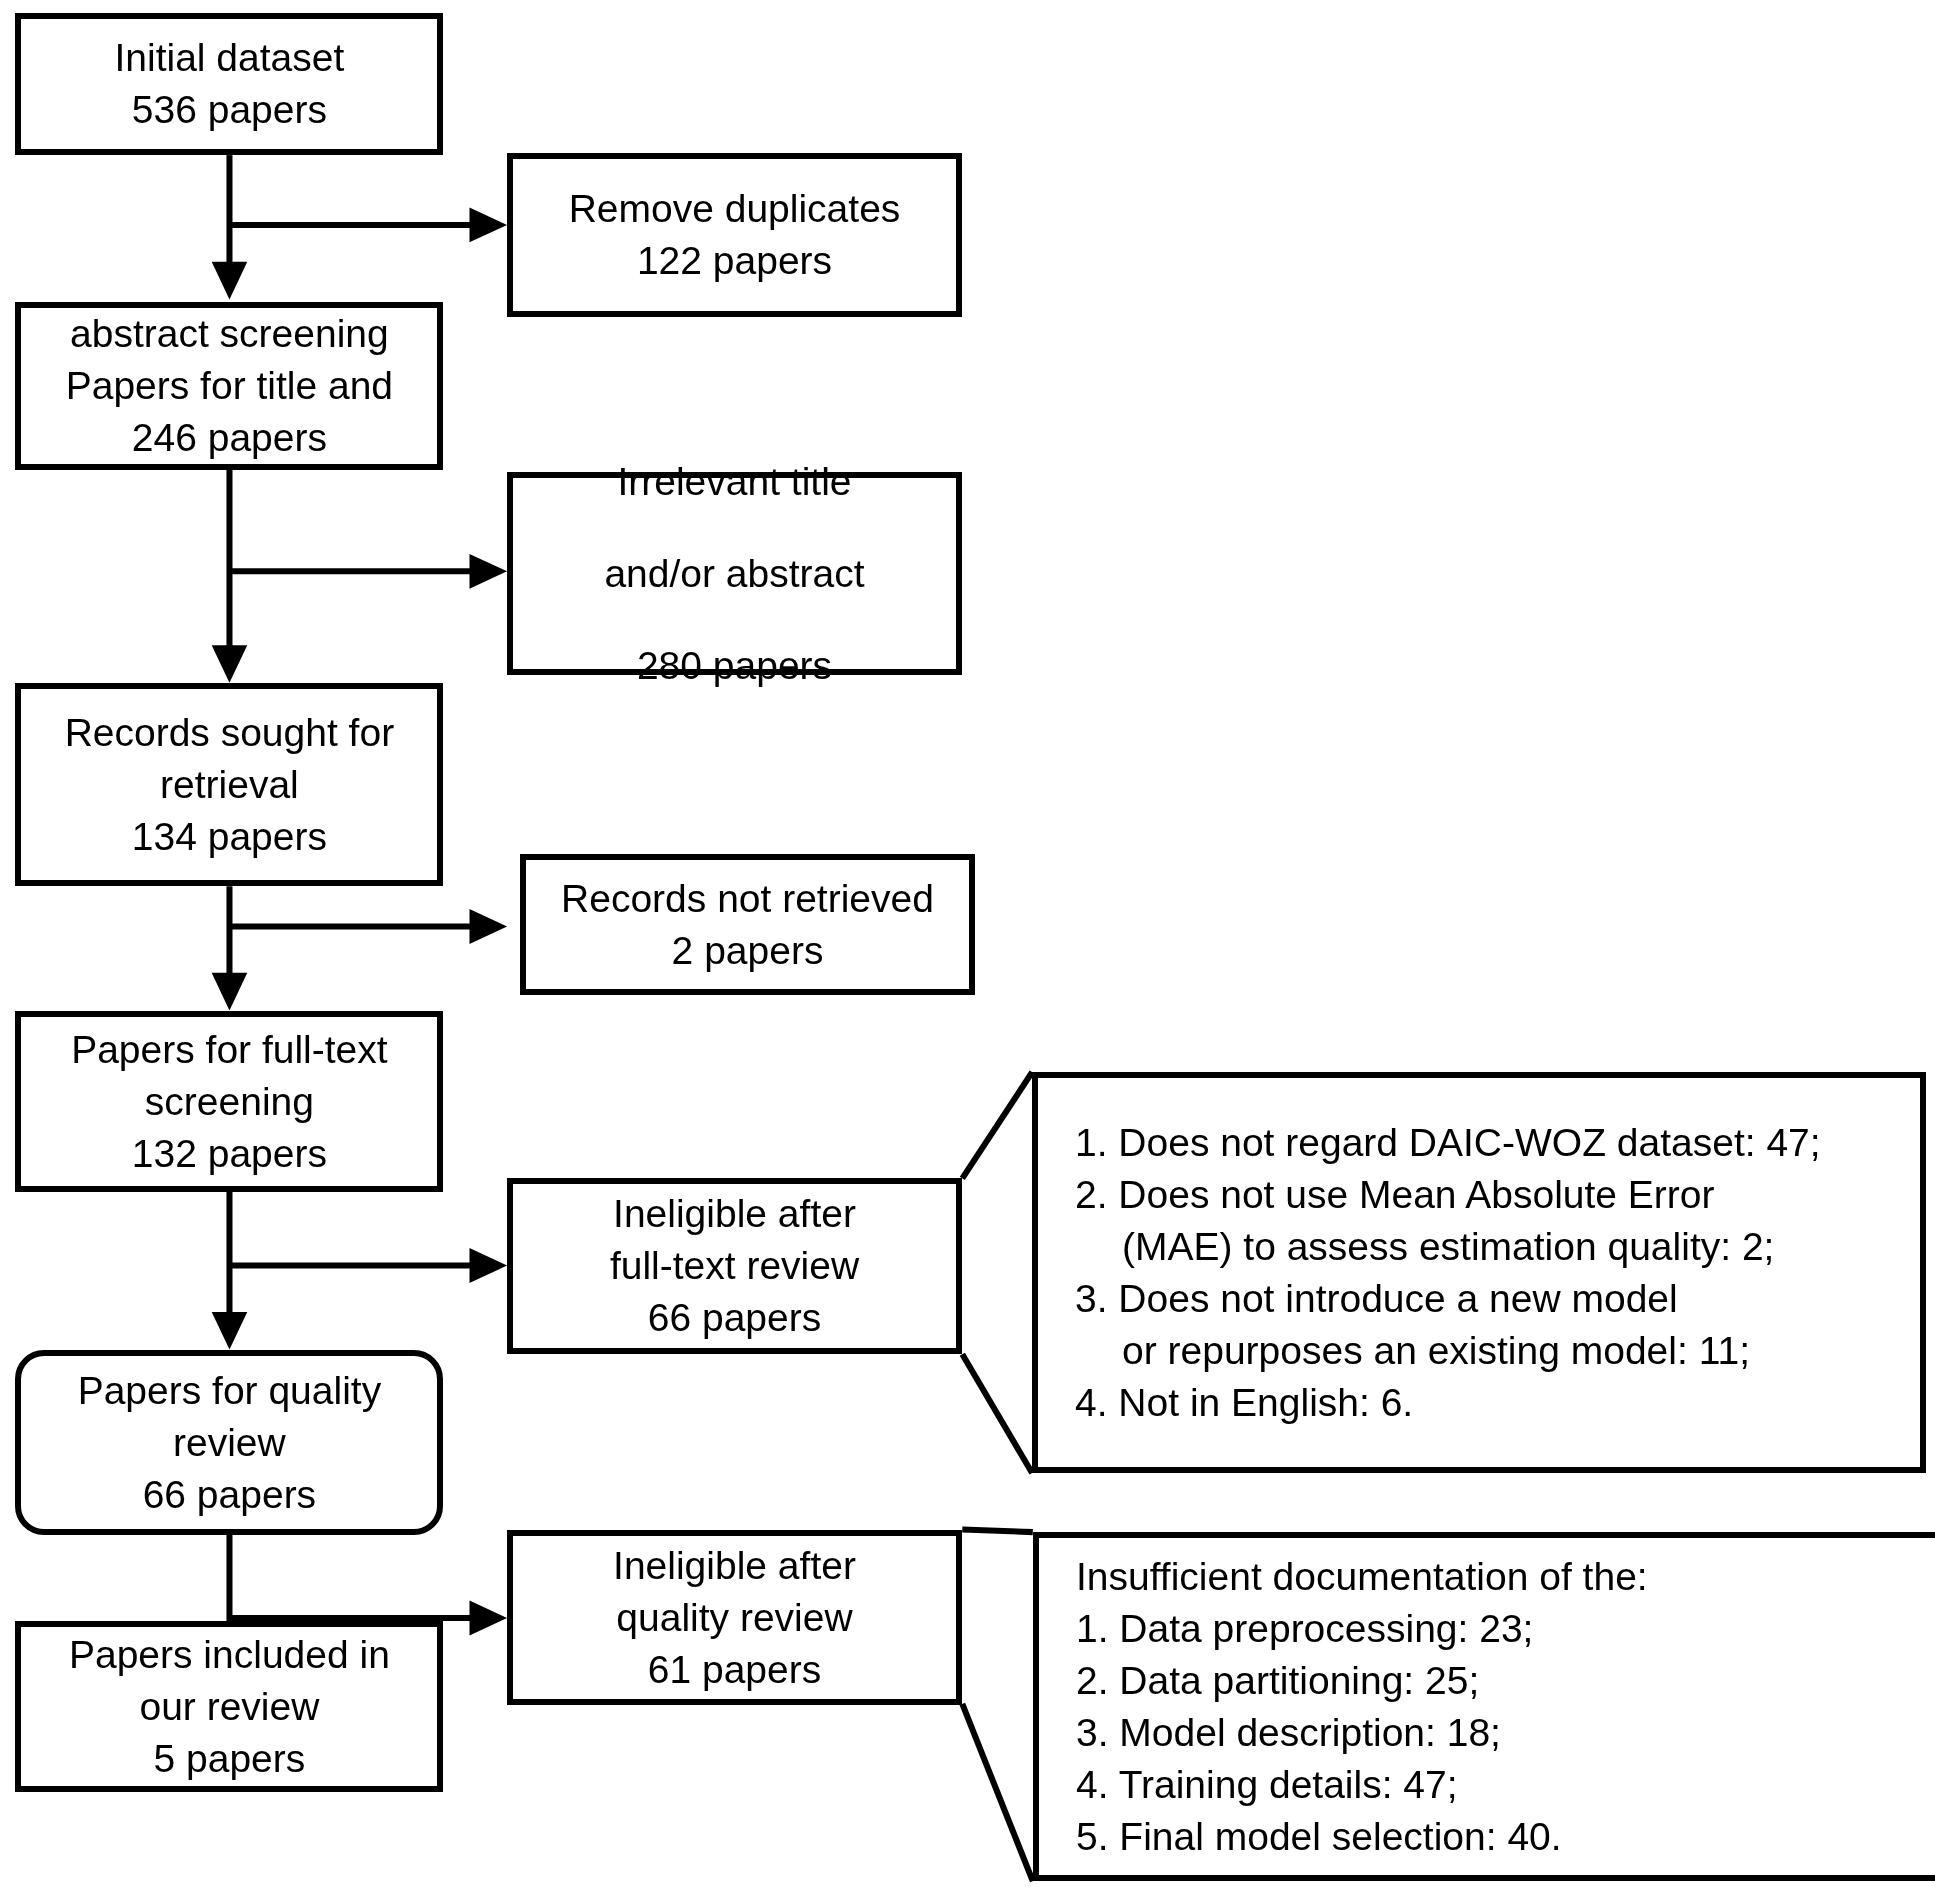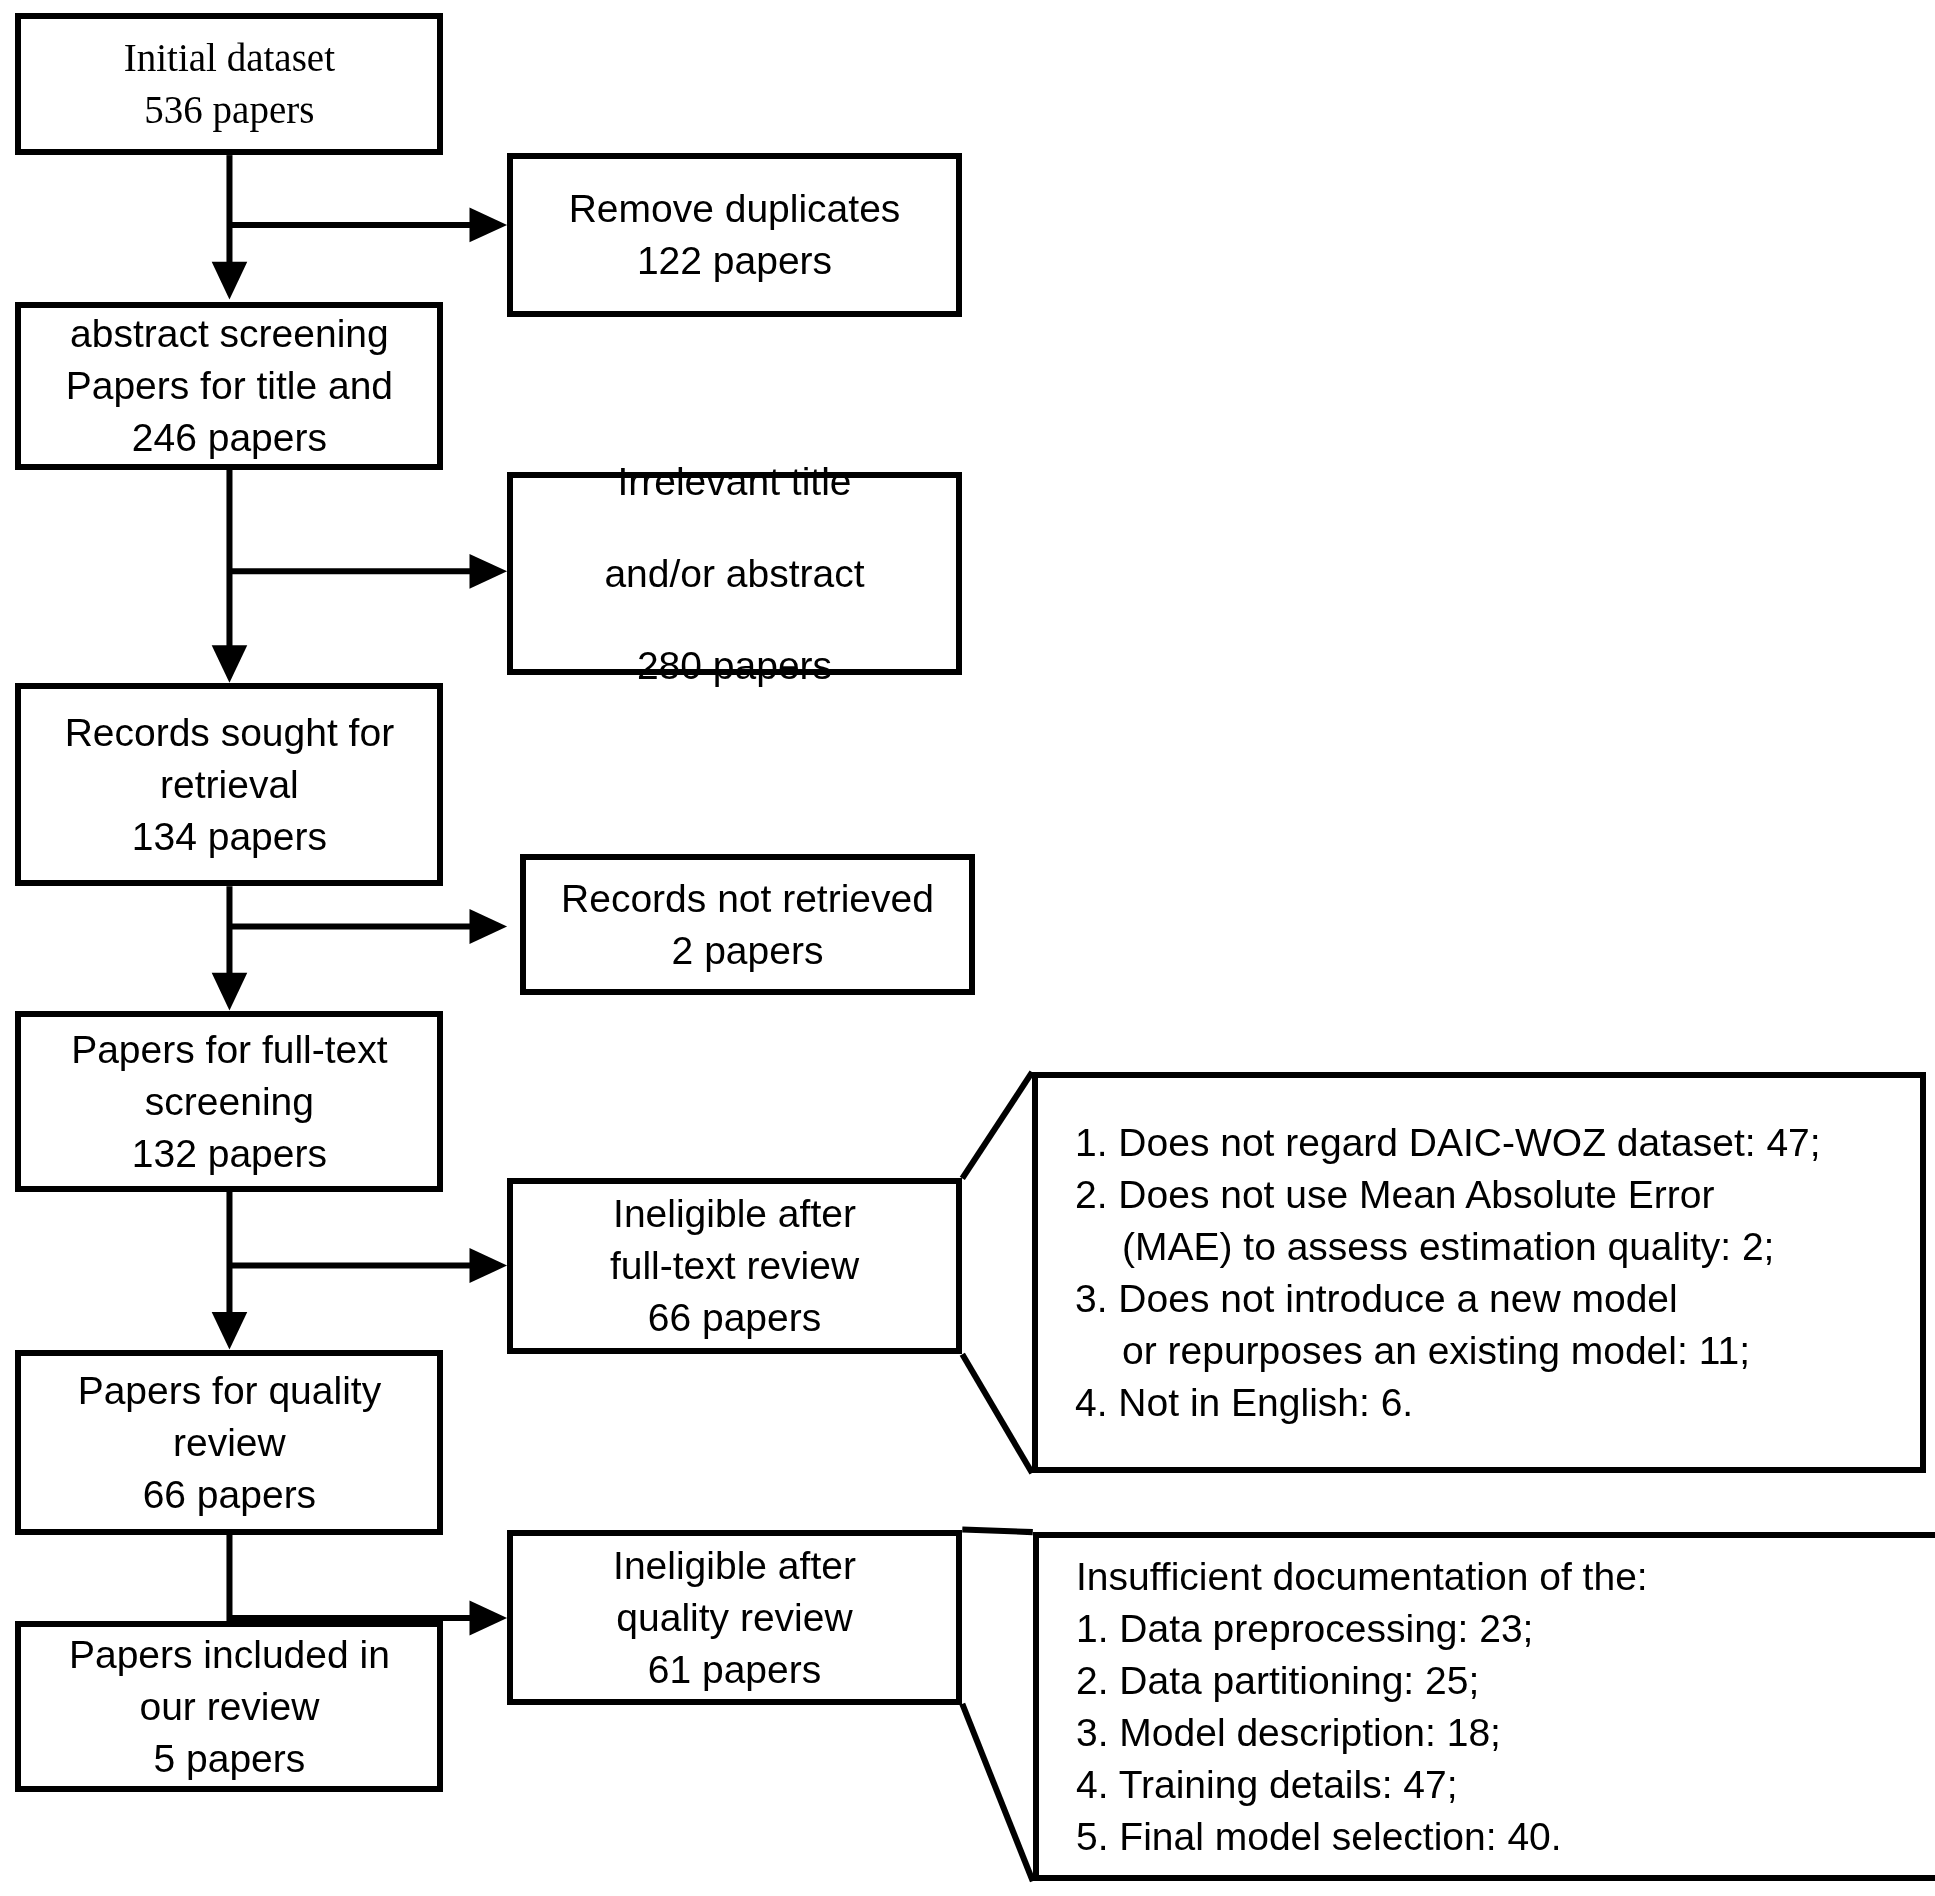--- a/index.html
+++ b/index.html
@@ -46,25 +46,25 @@
     align-items: flex-start;
     text-align: left;
     font-size: 39px;
     line-height: 52px;
     padding-left: 37px;
     padding-right: 13.4px;
   }
   .note .indent { padding-left: 47px; }
 
   
-  #box-initial        { left: 15.4px;  top: 13.4px;   width: 428px; height: 142px; font-family: Liberation Serif, serif; }
+  #box-initial        { left: 15.4px;  top: 13.4px;   width: 428px; height: 142px; }
   #box-title-abstract { left: 15.4px;  top: 302px;  width: 428px; height: 168px; }
   #box-records-sought { left: 15.4px;  top: 683px; width: 428px; height: 203px; }
   #box-full-text      { left: 15.4px;  top: 1011px; width: 428px; height: 181px; }
-  #box-quality        { left: 15.4px;  top: 1350px; width: 428px; height: 185px; }
+  #box-quality        { left: 15.4px;  top: 1350px; width: 428px; height: 185px; border-radius: 29px; }
   #box-included       { left: 15.4px;  top: 1621px; width: 428px; height: 171px; }
 
   
   #box-duplicates          { left: 507px; top: 153px;  width: 455px; height: 164px; }
   #box-irrelevant          { left: 507px; top: 472px;  width: 455px; height: 203px; gap: 40px; }
   #box-not-retrieved       { left: 507px; top: 854px; width: 455px; height: 141px; margin-left: 13px; }
   #box-ineligible-fulltext { left: 507px; top: 1178px; width: 455px; height: 176px; }
   #box-ineligible-quality  { left: 507px; top: 1530px; width: 455px; height: 175px; }
 
   

